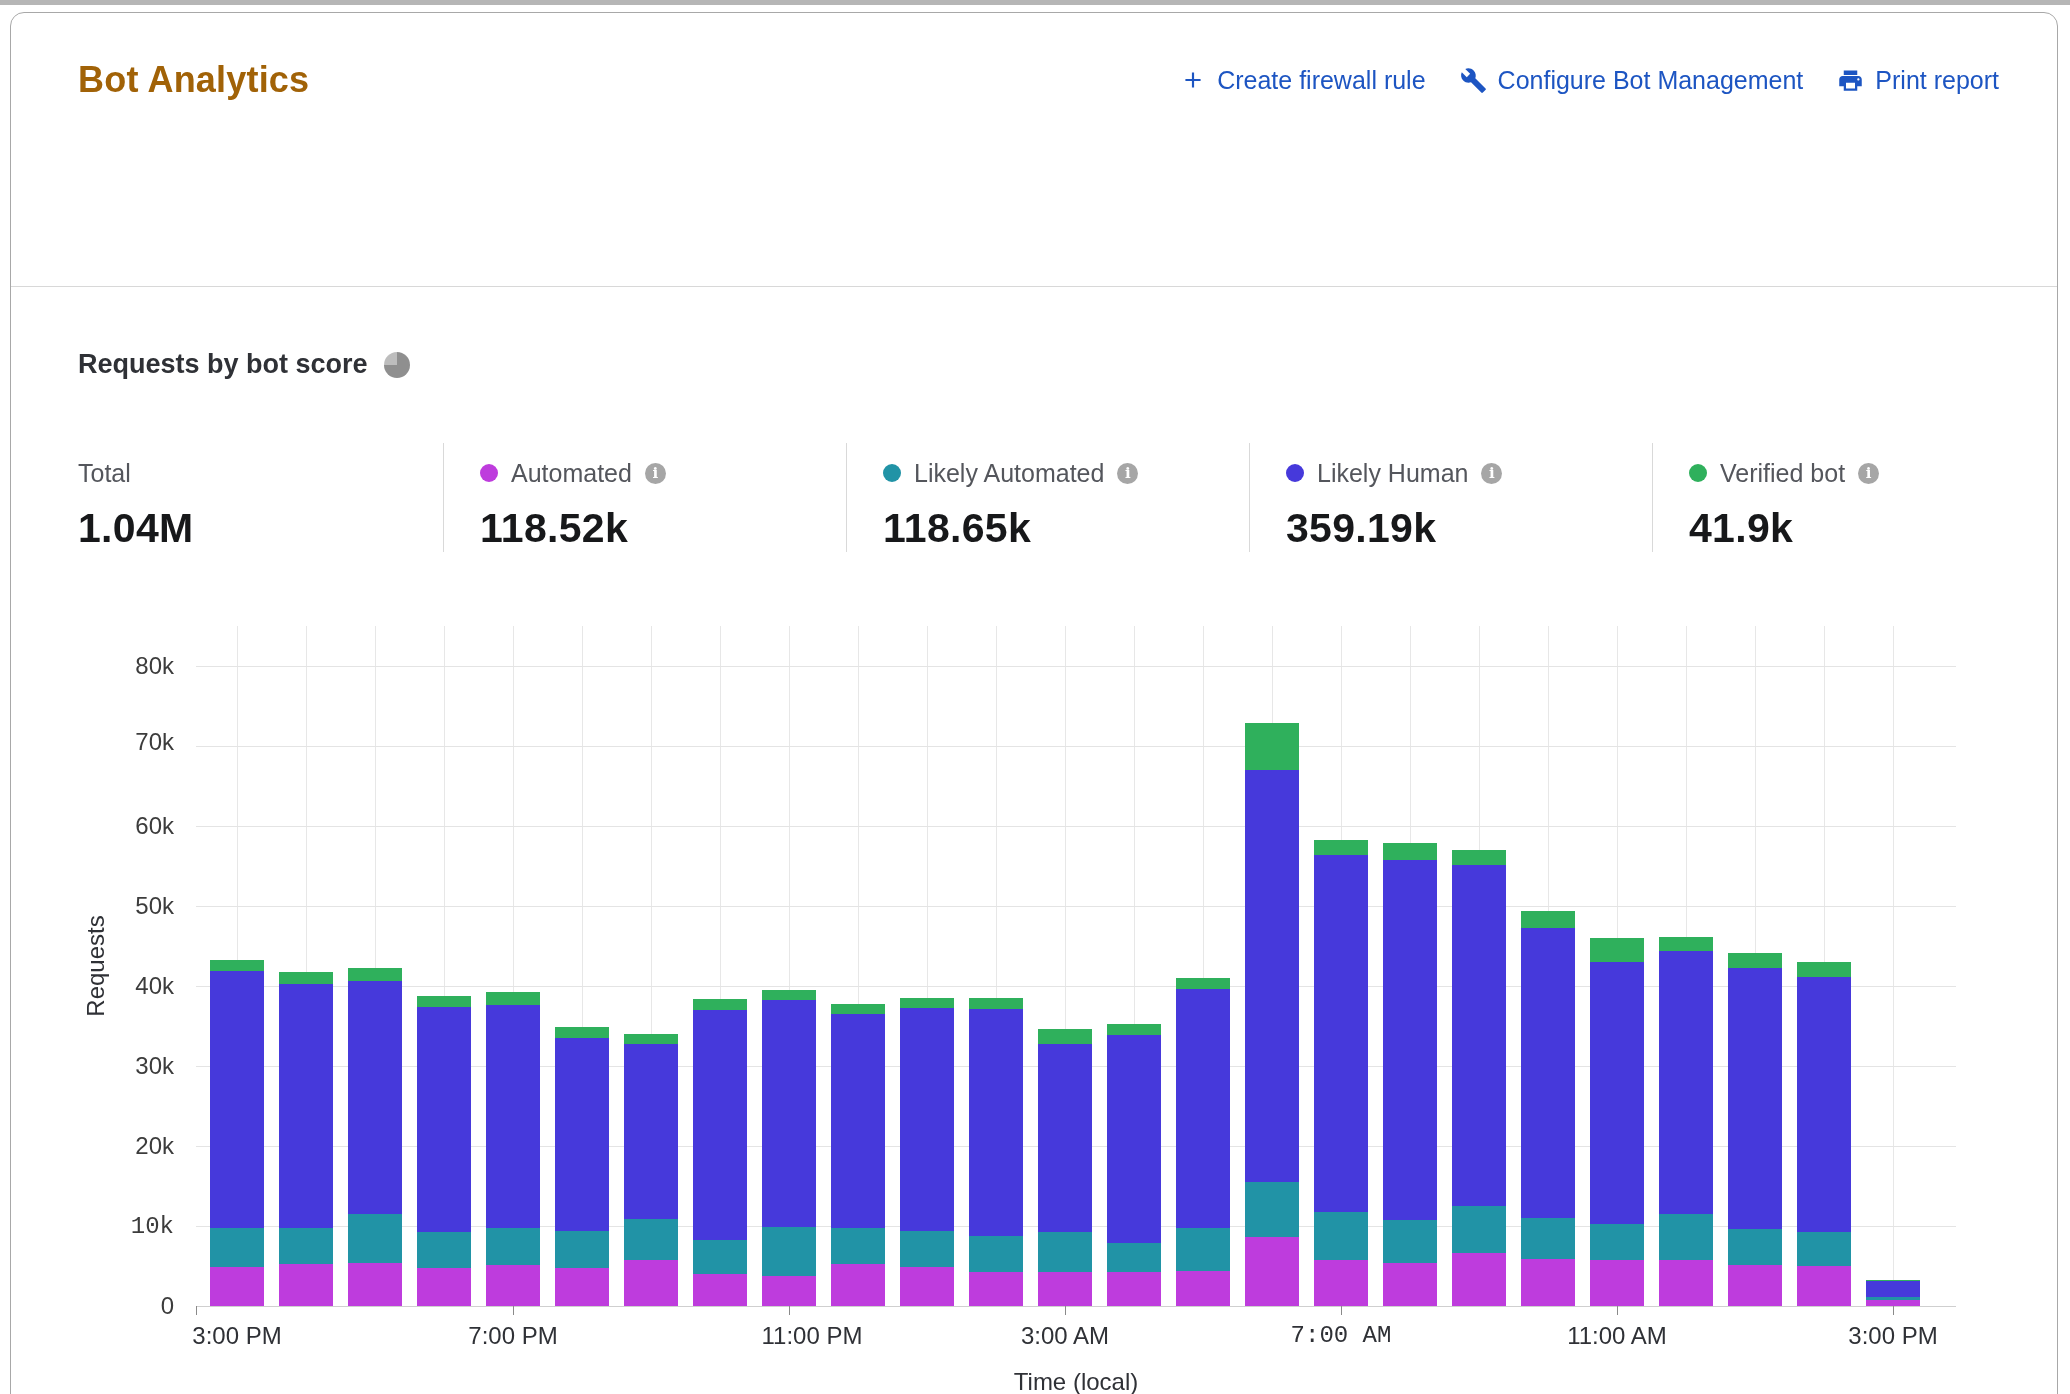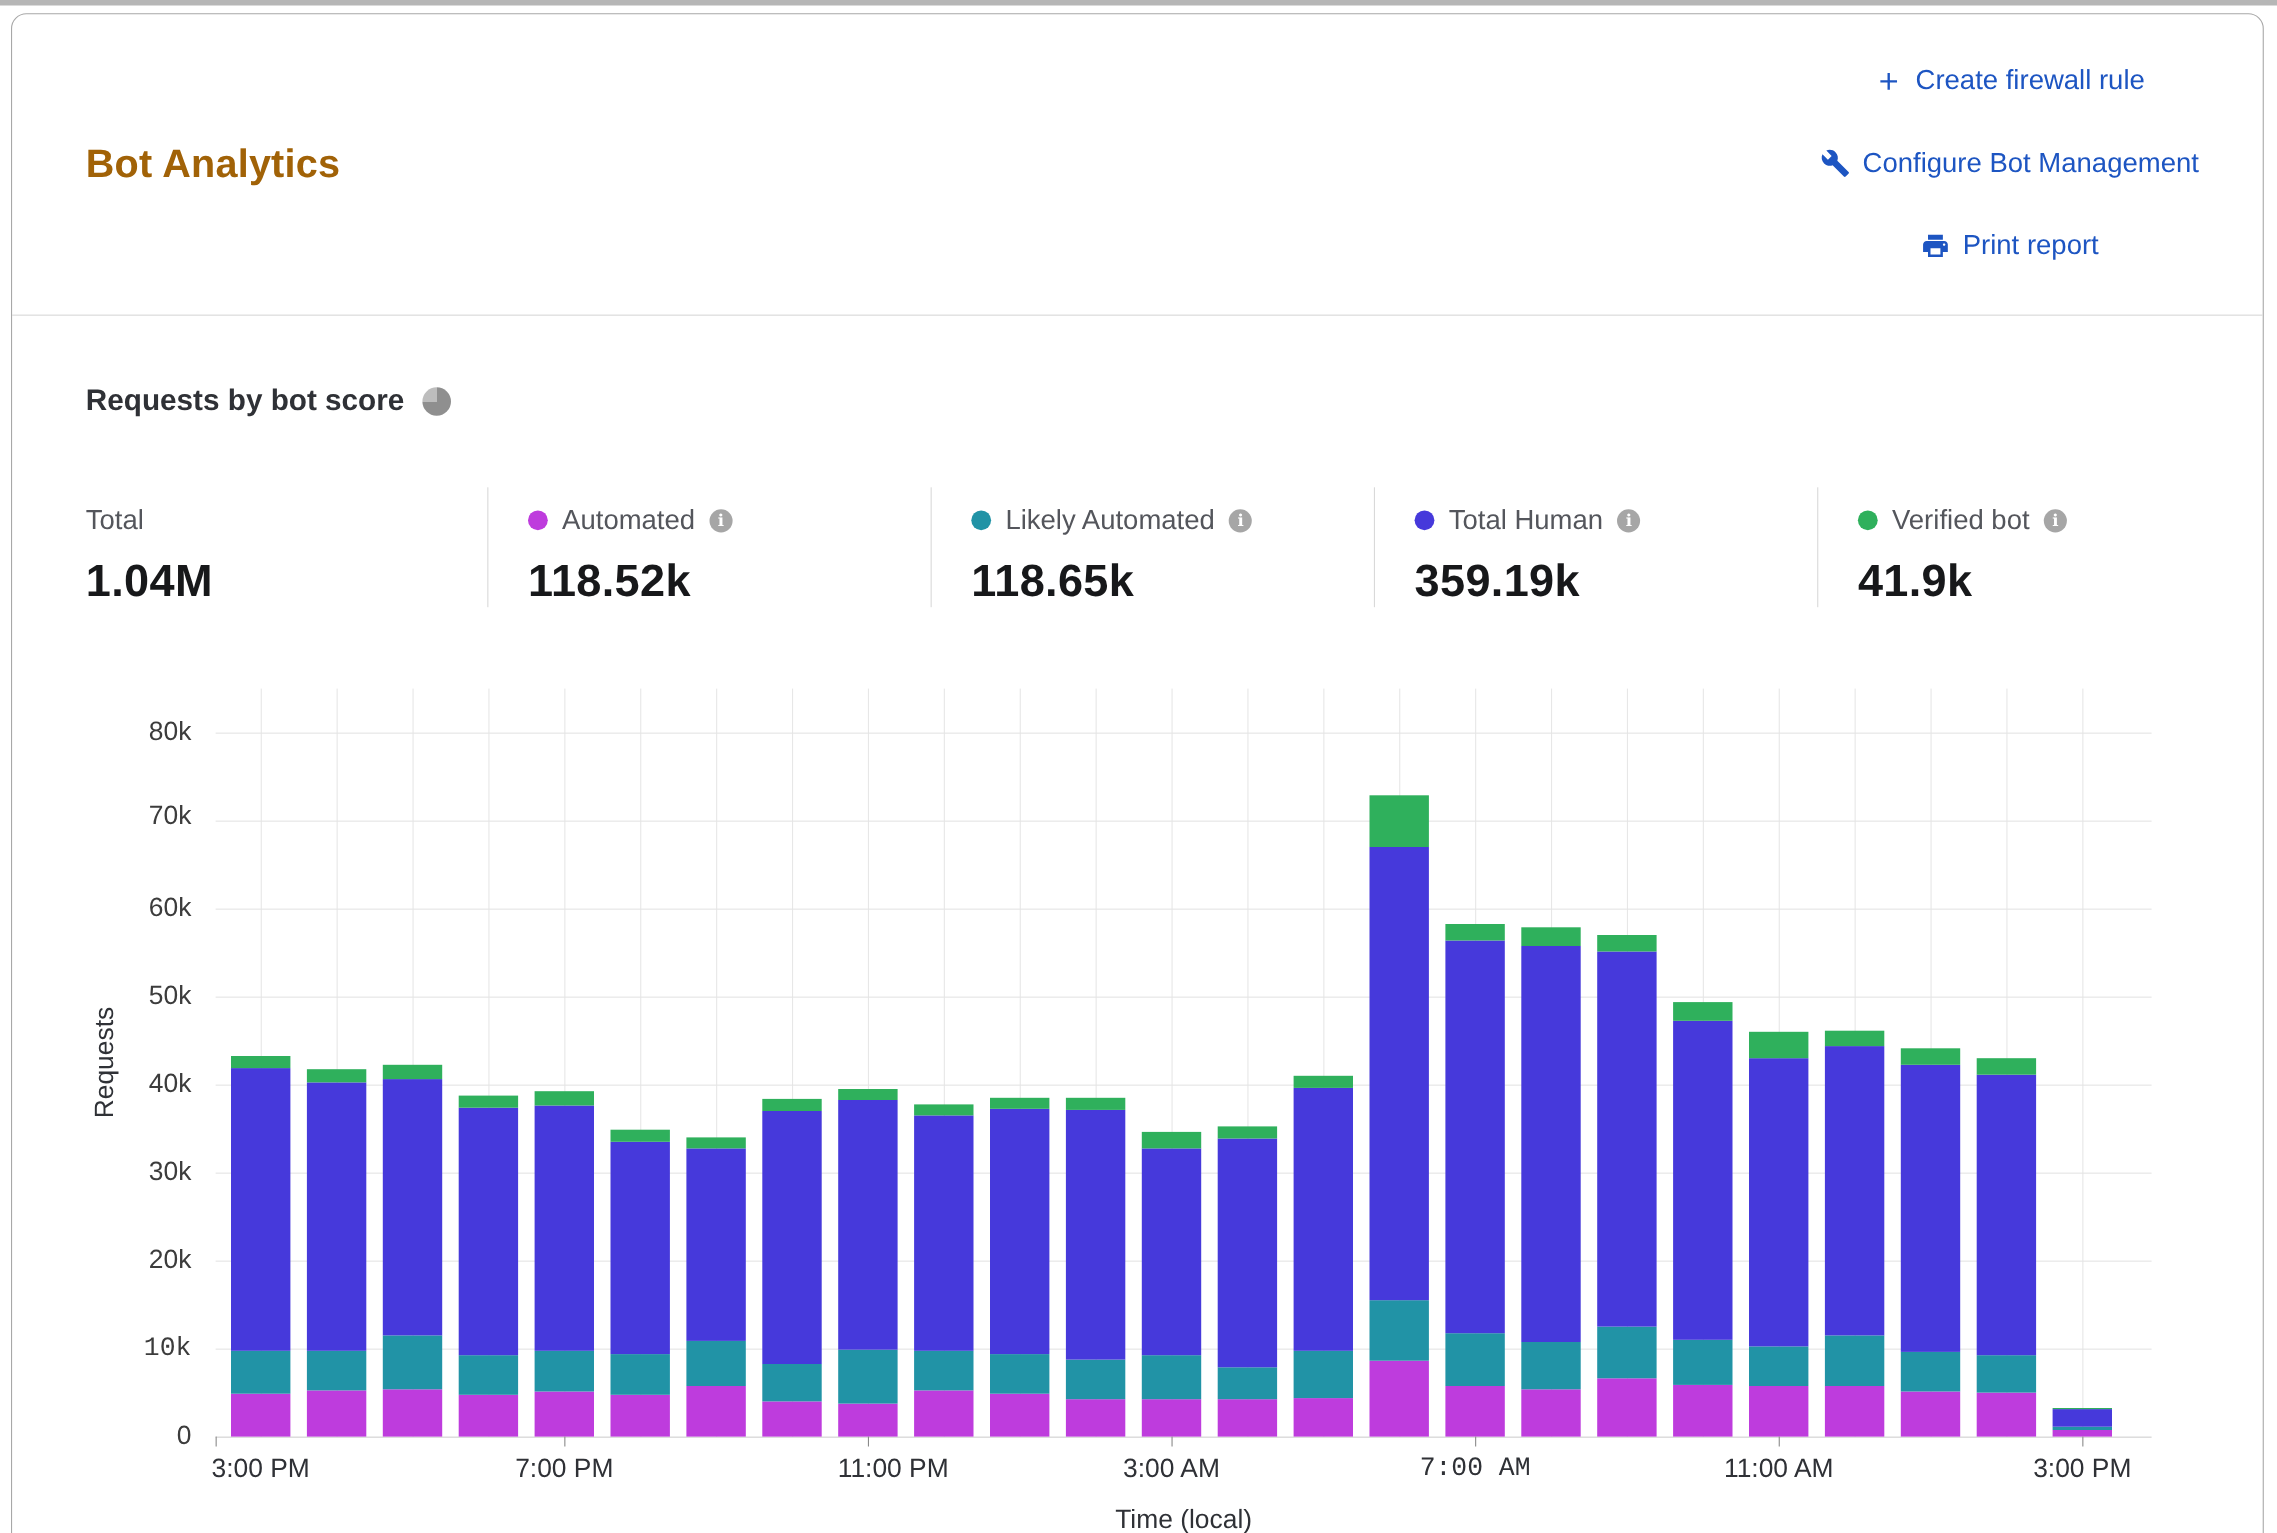--- a/index.html
+++ b/index.html
@@ -5,21 +5,21 @@
   html,body{margin:0;padding:0;background:#fff;}
   .page{position:relative;width:2070px;height:1394px;overflow:hidden;background:#fff;
         font-family:"Liberation Sans","DejaVu Sans",sans-serif;color:#2f3136;}
   .top-strip{position:absolute;left:0;top:0;width:2070px;height:5px;background:#b6b6b6;}
   .card{position:absolute;left:10px;top:12px;width:2046px;height:1420px;background:#fff;
         border:1px solid #a8a8a8;border-radius:14px;}
   
   .card-header{box-sizing:border-box;height:274px;padding:46px 58px 0 67px;border-bottom:1px solid #d8d8d8;}
   .hrow1{display:flex;justify-content:space-between;align-items:center;}
   .page-title{margin:0;font-size:36px;font-weight:700;color:#a16207;letter-spacing:.2px;}
-  .actions{display:flex;align-items:center;gap:46px;flex-direction:column;}
+  .actions{display:flex;align-items:center;gap:34px;}
   .action-link{display:flex;align-items:center;gap:11px;color:#1d55c2;font-size:25px;font-weight:500;cursor:pointer;}
   .action-link svg{display:block;}
   .hrow2{margin-top:44px;display:flex;justify-content:space-between;align-items:center;}
   .btn-add-filter{display:flex;align-items:center;gap:10px;background:#fff;border:2px solid #1d55c2;border-radius:7px;
         color:#1d55c2;font-size:25px;font-weight:500;padding:11px 24px;cursor:pointer;
         font-family:"Liberation Sans","DejaVu Sans",sans-serif;}
   .select{box-sizing:border-box;width:295px;height:66px;border:2px solid #97999c;border-radius:8px;
         display:flex;align-items:center;justify-content:space-between;padding:0 24px 0 26px;
         font-size:25px;color:#3a3d42;cursor:pointer;background:#fff;}
   .caret{width:0;height:0;border-left:10px solid transparent;border-right:10px solid transparent;
@@ -119,21 +119,21 @@
         <div class="stat-label-row">
           <span class="dot" style="background:#2193a6"></span>
           <span class="stat-label">Likely Automated</span>
           <span class="info-icon">i</span>
         </div>
         <div class="stat-value">118.65k</div>
       </div>
       <div class="stat bordered">
         <div class="stat-label-row">
           <span class="dot" style="background:#4639db"></span>
-          <span class="stat-label">Total Human</span>
+          <span class="stat-label">Likely Human</span>
           <span class="info-icon">i</span>
         </div>
         <div class="stat-value">359.19k</div>
       </div>
       <div class="stat bordered">
         <div class="stat-label-row">
           <span class="dot" style="background:#2fb05c"></span>
           <span class="stat-label">Verified bot</span>
           <span class="info-icon">i</span>
         </div>

